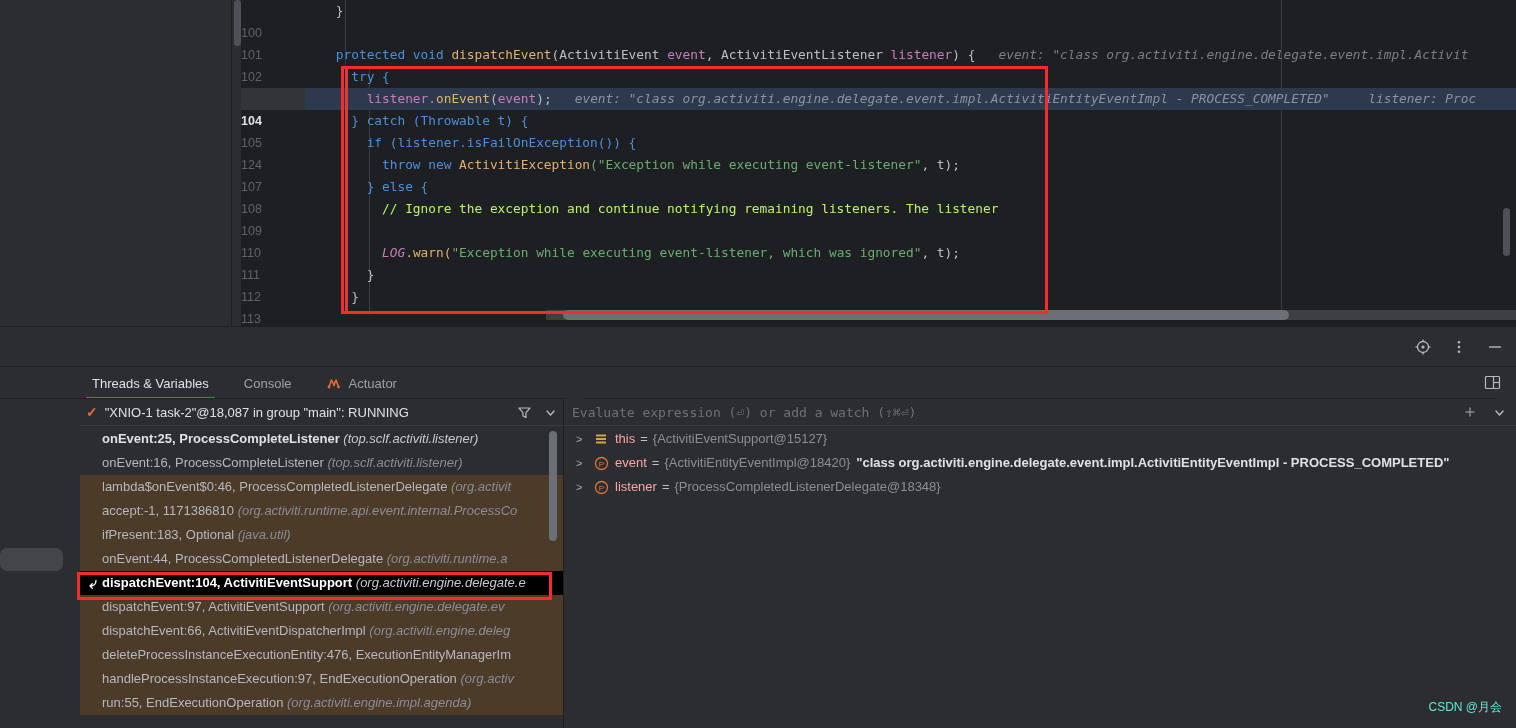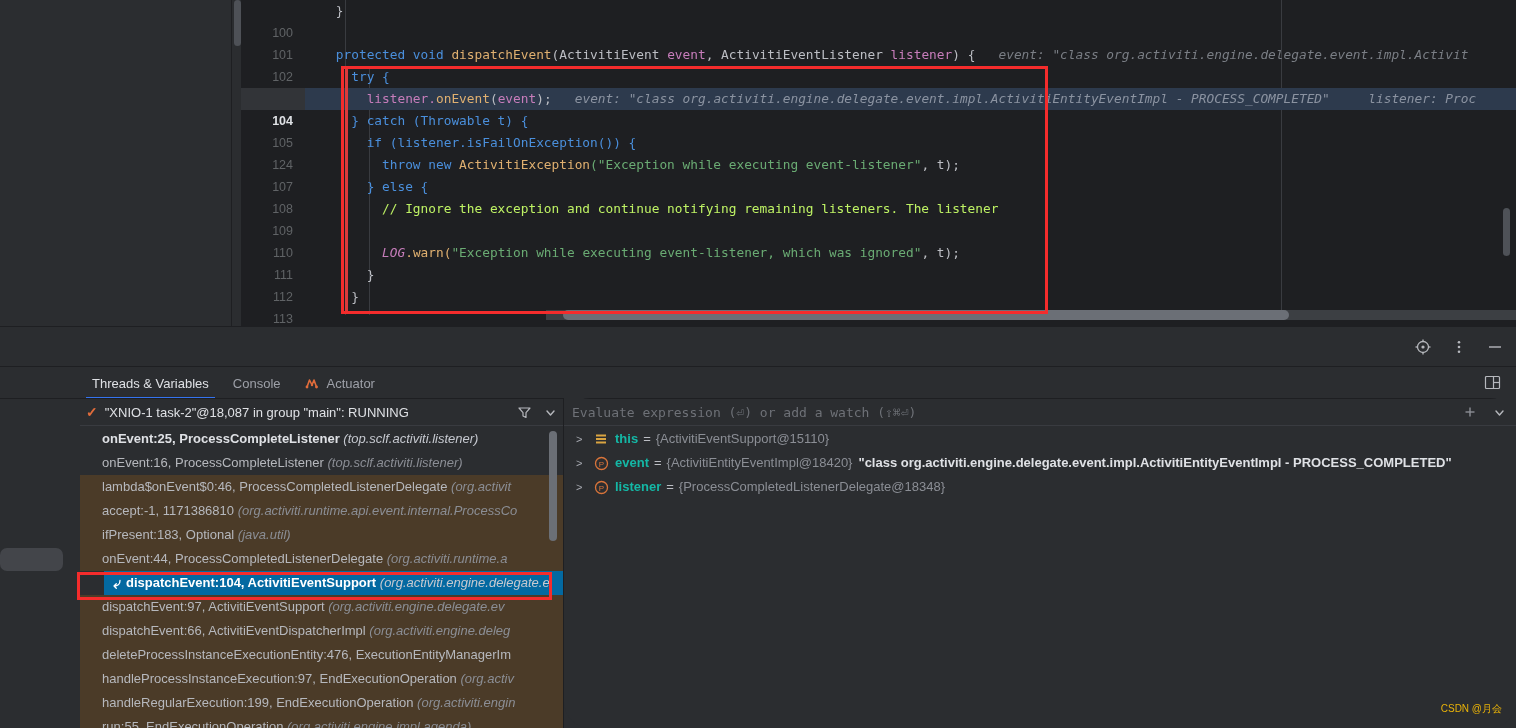--- a/index.html
+++ b/index.html
@@ -47,21 +47,21 @@
   }
   .code-lines {
     position: absolute; left: 0; top: 0; width: 1275px; height: 315px;
   }
   .line {
     position: relative; height: 22px; line-height: 22px;
     font-family: "DejaVu Sans Mono", monospace; font-size: 12.8px;
     white-space: pre;
   }
   .line .ln {
-    position: absolute; left: 0; width: 52px; text-align: right;
+    position: absolute; left: 0; width: 52px; text-align: left;
     color: #606366; font-family: "Liberation Sans", sans-serif; font-size: 12.5px;
   }
   .line.current .ln { color: #dfe1e5; font-weight: bold; }
   .line.current { background: #323438; }
   .line.current .codetext { background: #2d3a4d; }
   .line .codetext {
     position: absolute; left: 64px; top: 0; height: 22px;
     display: block; white-space: pre; color: #bcbec4;
   }
   .line.current .codetext { width: 1211px; }
@@ -113,21 +113,21 @@
     display: flex; align-items: center; gap: 14px;
   }
   .hdr-icon { width: 22px; height: 22px; display: flex; align-items: center;
               justify-content: center; color: #b6b8bd; cursor: pointer; }
 
   
   .tabs-row {
     position: absolute; left: 0; top: 366px; width: 1516px; height: 32px;
     background: #2b2d30; border-top: 1px solid #1e1f22;
   }
-  .tabs { display: flex; align-items: center; height: 32px; padding-left: 80px; }
+  .tabs { display: flex; align-items: center; height: 32px; padding-left: 80px; gap: 11px; }
   .tab {
     position: relative; height: 32px; display: flex; align-items: center; gap: 6px;
     padding: 0 12px; font-size: 13px; color: #9da0a8; cursor: pointer;
   }
   .tab.active { color: #dfe1e5; }
   .tab.active::after {
     content: ""; position: absolute; left: 6px; right: 6px; bottom: 0;
     height: 2px; background: #3574f0;
   }
   .tab-right-icon {
@@ -155,21 +155,21 @@
     overflow: hidden; background: #2b2d30;
   }
   .frame {
     height: 24px; line-height: 24px; font-size: 13px; white-space: nowrap;
     padding-left: 22px; color: #b6b8bd; overflow: hidden; cursor: pointer;
     position: relative;
   }
   .frame.lib { background: #4b3b28; }
   .frame.app { background: #2b2d30; }
   .frame.top { color: #dfe1e5; font-weight: bold; }
-  .frame.selected { background: #0369a1; color: #ffffff; font-weight: bold; margin-left: 24px; }
+  .frame.selected { background: #000000; color: #ffffff; font-weight: bold; }
   .frame .pkg { font-style: italic; color: #8b8e95; font-weight: normal; }
   .frame.top .pkg, .frame.selected .pkg { color: #c6c9d0; }
   .frame .fr-icon {
     position: absolute; left: 5px; top: 0; width: 14px; height: 24px;
     display: flex; align-items: center; justify-content: center;
     color: #d0d3d9; font-size: 13px;
   }
   .frame-redbox {
     position: absolute; left: 77px; top: 572px; width: 475px; height: 28px;
     border: 3px solid #f42c2c; pointer-events: none; z-index: 20;
@@ -210,29 +210,29 @@
   .vars-list { position: absolute; left: 0; top: 28px; width: 952px; height: 302px; }
   .var-row {
     height: 24px; line-height: 24px; font-size: 13px; white-space: nowrap;
     display: flex; align-items: center; gap: 0; padding-left: 12px; cursor: pointer;
   }
   .chev { width: 16px; color: #a7aab1; font-size: 11px; display: inline-block; }
   .vicon {
     width: 18px; height: 18px; margin-right: 5px; display: inline-flex;
     align-items: center; justify-content: center;
   }
-  .vname { color: #14b8a6; font-weight: bold; }
+  .vname { color: #fca5a5; font-weight: normal; }
   .veq { color: #bcbec4; margin: 0 5px; }
   .vref { color: #8b8e95; }
   .vstr { color: #dfe1e5; font-weight: bold; margin-left: 6px; }
 
   
   .watermark {
     position: absolute; right: 14px; bottom: 12px;
-    font-size: 10px; color: #eab308;
+    font-size: 12px; color: #5eead4;
   }
 </style>
 </head>
 <body>
 
 <div id="root">
 
   <div class="editor-area">
 
     <div class="strip-divider"></div>
@@ -422,21 +422,20 @@
           <svg width="13" height="13" viewBox="0 0 13 13">
               <path d="M10 3.5 C10 7 7.5 9 4 9 M4 9 L6.3 6.8 M4 9 L6.3 11.2" fill="none" stroke="#ffffff" stroke-width="1.3" stroke-linecap="round" stroke-linejoin="round"></path>
             </svg>
         </span>
         <span>dispatchEvent:104, ActivitiEventSupport </span><span class="pkg">(org.activiti.engine.delegate.e</span>
       </div>
       <div class="frame lib"><span>dispatchEvent:97, ActivitiEventSupport </span><span class="pkg">(org.activiti.engine.delegate.ev</span></div>
       <div class="frame lib"><span>dispatchEvent:66, ActivitiEventDispatcherImpl </span><span class="pkg">(org.activiti.engine.deleg</span></div>
       <div class="frame lib"><span>deleteProcessInstanceExecutionEntity:476, ExecutionEntityManagerIm</span><span class="pkg"></span></div>
       <div class="frame lib"><span>handleProcessInstanceExecution:97, EndExecutionOperation </span><span class="pkg">(org.activ</span></div>
-      <div class="frame lib"><span>handleRegularExecution:199, EndExecutionOperation </span><span class="pkg">(org.activiti.engin</span></div>
       <div class="frame lib"><span>run:55, EndExecutionOperation </span><span class="pkg">(org.activiti.engine.impl.agenda)</span></div>
     </div>
 
     <div class="frames-scrollbar"></div>
   </div>
   <div class="frame-redbox"></div>
   <div class="frames-divider"></div>
 
   <div class="vars-pane">
 
@@ -463,21 +462,21 @@
         <span class="chev">&gt;</span>
         <span class="vicon">
           <svg width="14" height="14" viewBox="0 0 14 14">
               <rect x="2" y="2.5" width="10" height="2" fill="#d9a441"></rect>
               <rect x="2" y="6" width="10" height="2" fill="#d9a441"></rect>
               <rect x="2" y="9.5" width="10" height="2" fill="#d9a441"></rect>
             </svg>
         </span>
         <span class="vname">this</span>
         <span class="veq">=</span>
-        <span class="vref">{ActivitiEventSupport@15110}</span>
+        <span class="vref">{ActivitiEventSupport@15127}</span>
       </div>
 
       <div class="var-row">
         <span class="chev">&gt;</span>
         <span class="vicon">
           <svg width="15" height="15" viewBox="0 0 15 15">
               <circle cx="7.5" cy="7.5" r="6" fill="none" stroke="#d9743a" stroke-width="1.3"></circle>
               <text x="7.5" y="10.6" font-size="8" fill="#d9743a" text-anchor="middle" font-family="Liberation Sans, sans-serif">P</text>
             </svg>
         </span>

